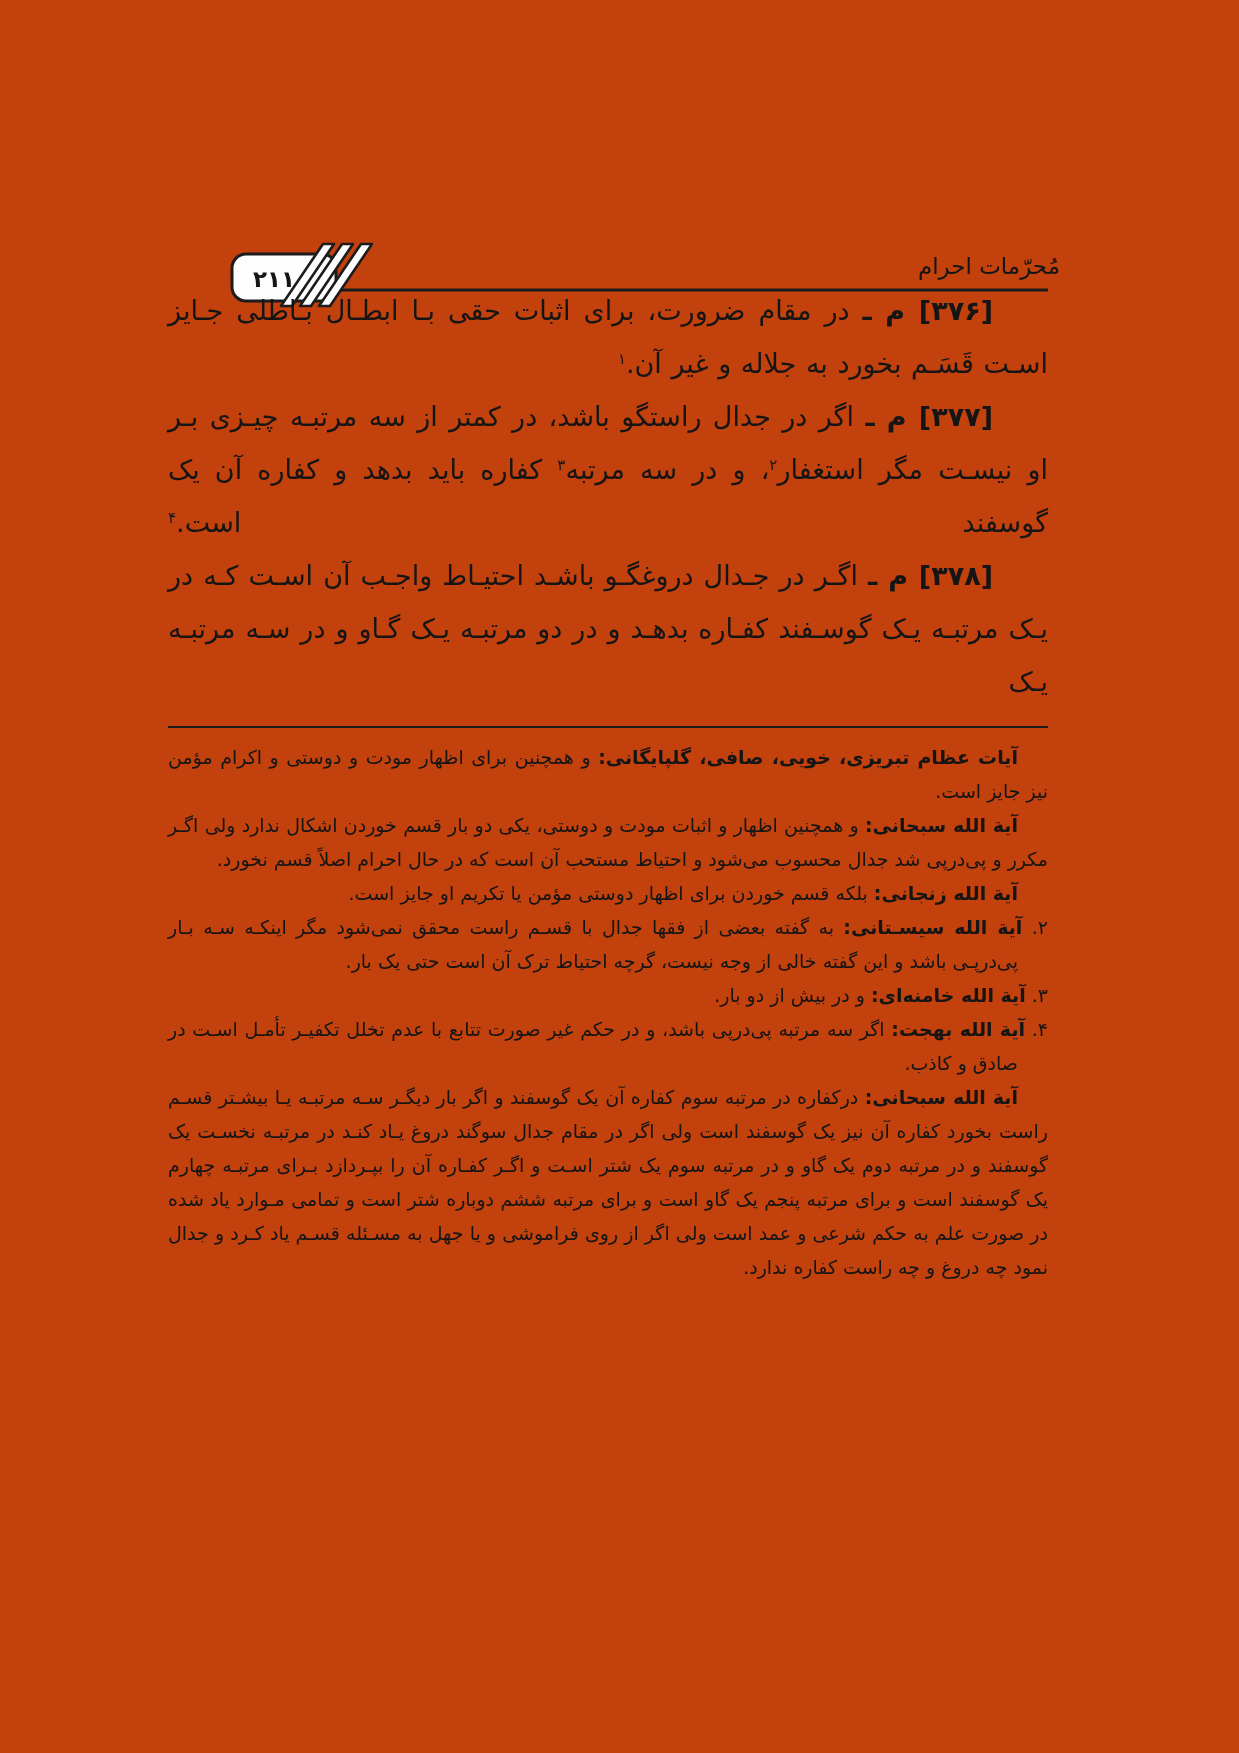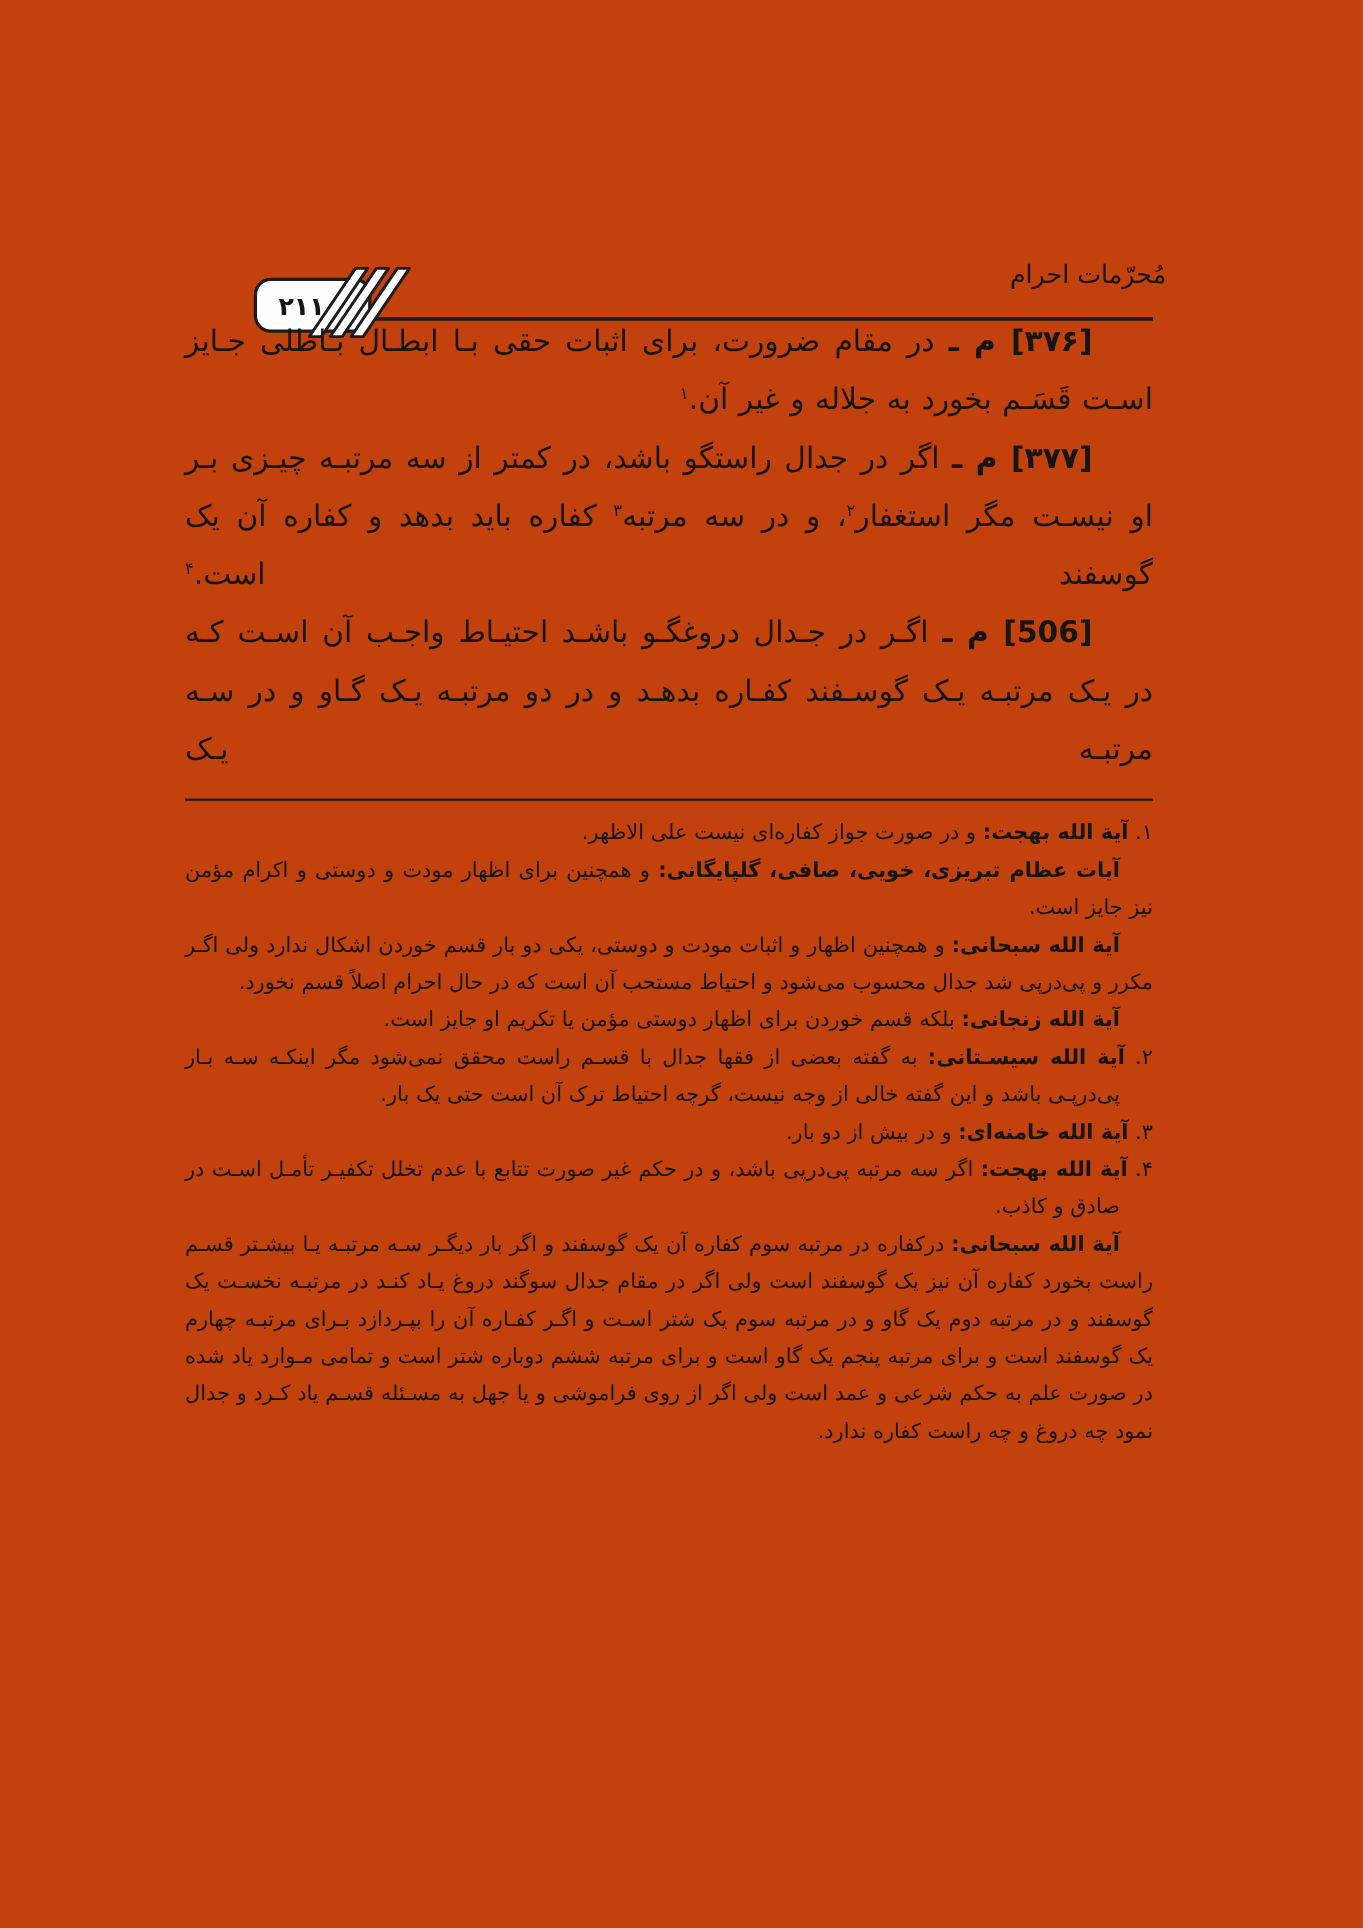--- a/index.html
+++ b/index.html
@@ -14,21 +14,21 @@
     padding-left:12px;
   }
   
   .ornament{position:absolute;left:180px;top:238px;width:880px;height:74px;}
   .pagenum{
     position:absolute;left:242px;top:256px;width:88px;height:46px;
     text-align:center;line-height:46px;
     font-size:23px;font-weight:bold;letter-spacing:2px;
   }
   .section-title{
-    position:absolute;right:179px;top:232px;
+    position:absolute;right:179px;top:248px;
     font-size:23px;line-height:36px;
   }
   
   .body-col{
     position:absolute;left:180px;top:284px;width:880px;
   }
   .matn p{
     margin:0;
     font-size:27px;
     line-height:53px;
@@ -83,29 +83,28 @@
   <div class="pagenum">۲۱۱</div>
   <div class="section-title">مُحرّمات احرام</div>
 
   <div class="body-col">
 
     <main class="matn">
       <p><b class="pm">[۳۷۶] م ـ</b> <span>در مقام ضرورت، برای اثبات حقی بـا ابطـال بـاطلی جـایز اسـت قَسَـم بخورد به جلاله و غیر آن.</span><sup class="ref">۱</sup></p>
 
       <p class="cont"><b class="pm">[۳۷۷] م ـ</b> <span>اگر در جدال راستگو باشد، در کمتر از سه مرتبـه چیـزی بـر او نیسـت مگر استغفار</span><sup class="ref">۲</sup><span>، و در سه مرتبه</span><sup class="ref">۳</sup><span> کفاره باید بدهد و کفاره آن یک گوسفند است.</span><sup class="ref">۴</sup></p>
 
-      <p class="cont"><b class="pm">[506] م ـ</b> <span>اگـر در جـدال دروغگـو باشـد احتیـاط واجـب آن اسـت کـه در یـک مرتبـه یـک گوسـفند کفـاره بدهـد و در دو مرتبـه یـک گـاو و در سـه مرتبـه یـک</span></p>
+      <p class="cont"><b class="pm">[۳۷۸] م ـ</b> <span>اگـر در جـدال دروغگـو باشـد احتیـاط واجـب آن اسـت کـه در یـک مرتبـه یـک گوسـفند کفـاره بدهـد و در دو مرتبـه یـک گـاو و در سـه مرتبـه یـک</span></p>
     </main>
 
     <hr class="fn-divider">
 
     <section class="footnotes">
 
 
-      <p class="fn-num"><span>۱.</span> <b class="fn-name">آیة الله بهجت:</b> <span>و در صورت جواز کفاره‌ای نیست علی الاظهر.</span></p>
 
       <p class="fn-sub"><b class="fn-name">آیات عظام تبریزی، خویی، صافی، گلپایگانی:</b> <span>و همچنین برای اظهار مودت و دوستی و اکرام مؤمن نیز جایز است.</span></p>
 
       <p class="fn-sub"><b class="fn-name">آیة الله سبحانی:</b> <span>و همچنین اظهار و اثبات مودت و دوستی، یکی دو بار قسم خوردن اشکال ندارد ولی اگـر مکرر و پی‌درپی شد جدال محسوب می‌شود و احتیاط مستحب آن است که در حال احرام اصلاً قسم نخورد.</span></p>
 
       <p class="fn-sub"><b class="fn-name">آیة الله زنجانی:</b> <span>بلکه قسم خوردن برای اظهار دوستی مؤمن یا تکریم او جایز است.</span></p>
 
 
       <p class="fn-num"><span>۲.</span> <b class="fn-name">آیة الله سیسـتانی:</b> <span>به گفته بعضی از فقها جدال با قسـم راست محقق نمی‌شود مگر اینکـه سـه بـار پی‌درپـی باشد و این گفته خالی از وجه نیست، گرچه احتیاط ترک آن است حتی یک بار.</span></p>
 

